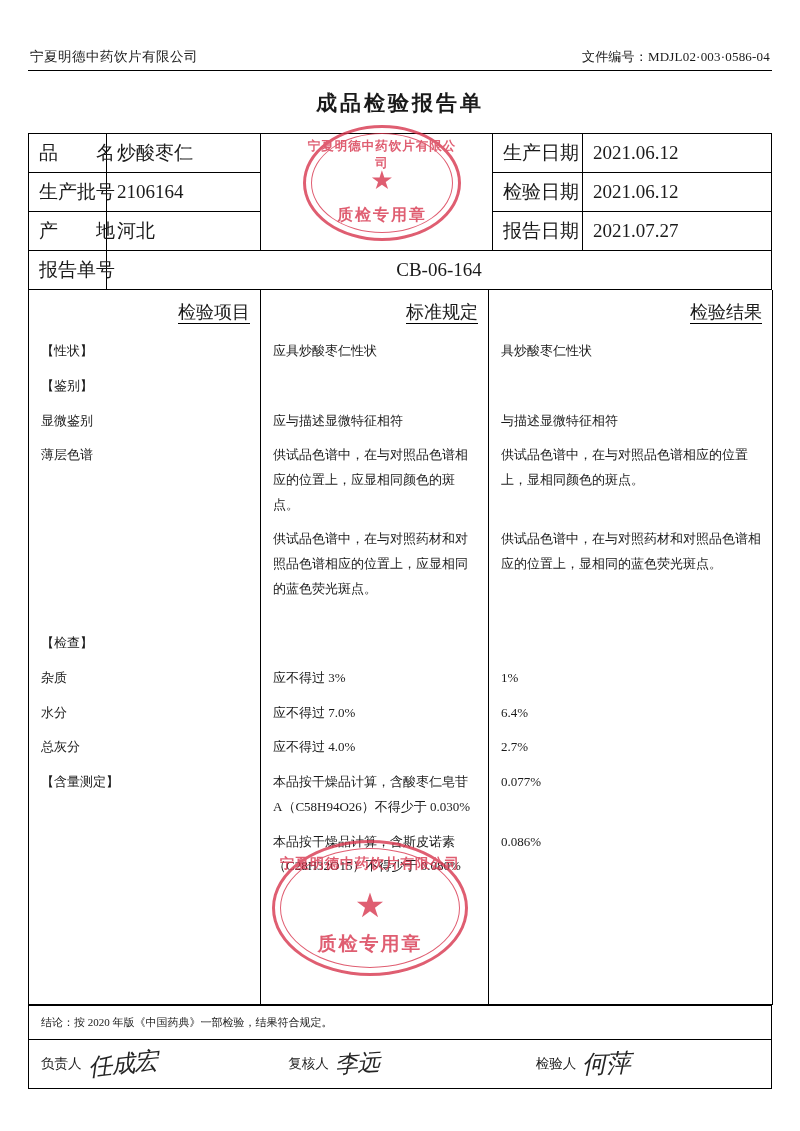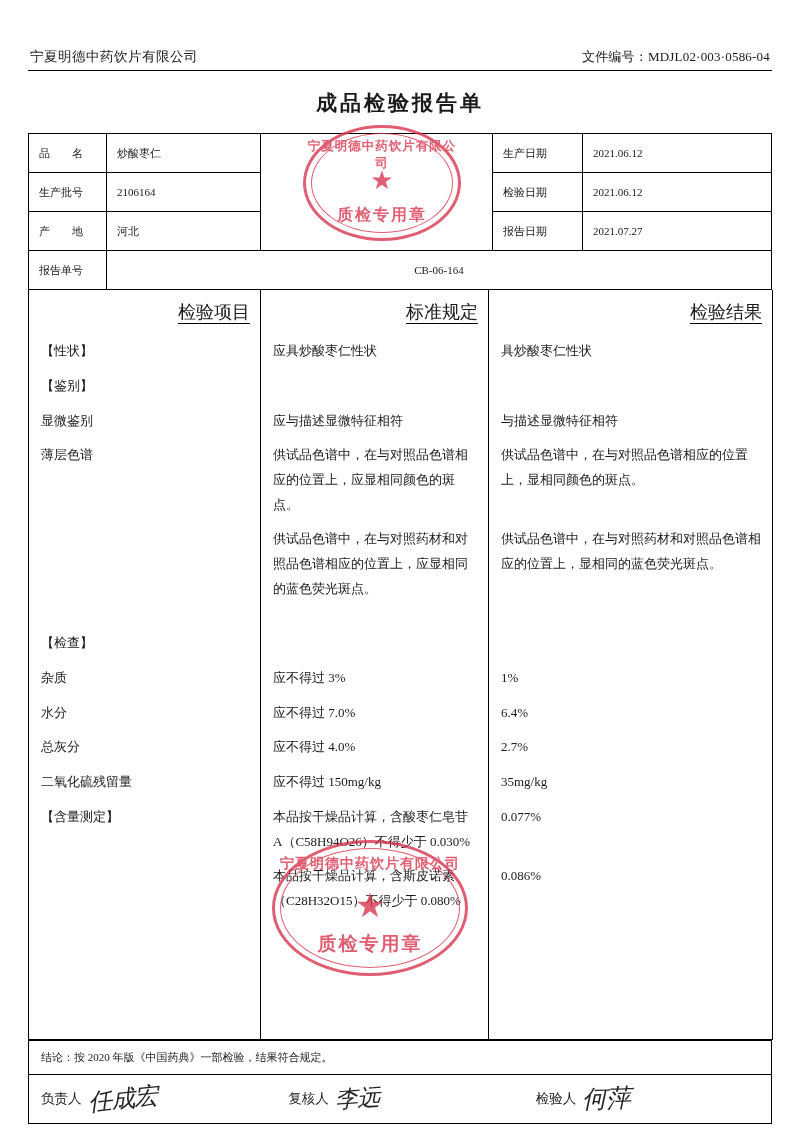--- a/index.html
+++ b/index.html
@@ -42,21 +42,21 @@
     letter-spacing: 3px;
     margin: 18px 0 16px 0;
     font-family: "Liberation Serif", "DejaVu Serif", serif;
   }
 
   
   table.main {
     width: 100%;
     border-collapse: collapse;
     table-layout: fixed;
-    font-size: 11px;
+    font-size: 19px;
   }
   table.main td {
     border: 1px solid #000;
     padding: 6px 10px;
     vertical-align: middle;
     height: 26px;
   }
   .lbl {
     width: 78px;
     white-space: nowrap;
@@ -299,25 +299,20 @@
       </tr>
       <tr>
         <td>水分</td>
         <td>应不得过 7.0%</td>
         <td>6.4%</td>
       </tr>
       <tr>
         <td>总灰分</td>
         <td>应不得过 4.0%</td>
         <td>2.7%</td>
-      </tr>
-      <tr>
-        <td>二氧化硫残留量</td>
-        <td>应不得过 150mg/kg</td>
-        <td>35mg/kg</td>
       </tr>
       <tr>
         <td>【含量测定】</td>
         <td class="multiline">本品按干燥品计算，含酸枣仁皂苷 A（C58H94O26）不得少于 0.030%</td>
         <td>0.077%</td>
       </tr>
       <tr>
         <td></td>
         <td class="multiline">本品按干燥品计算，含斯皮诺素（C28H32O15）不得少于 0.080%</td>
         <td>0.086%</td>

